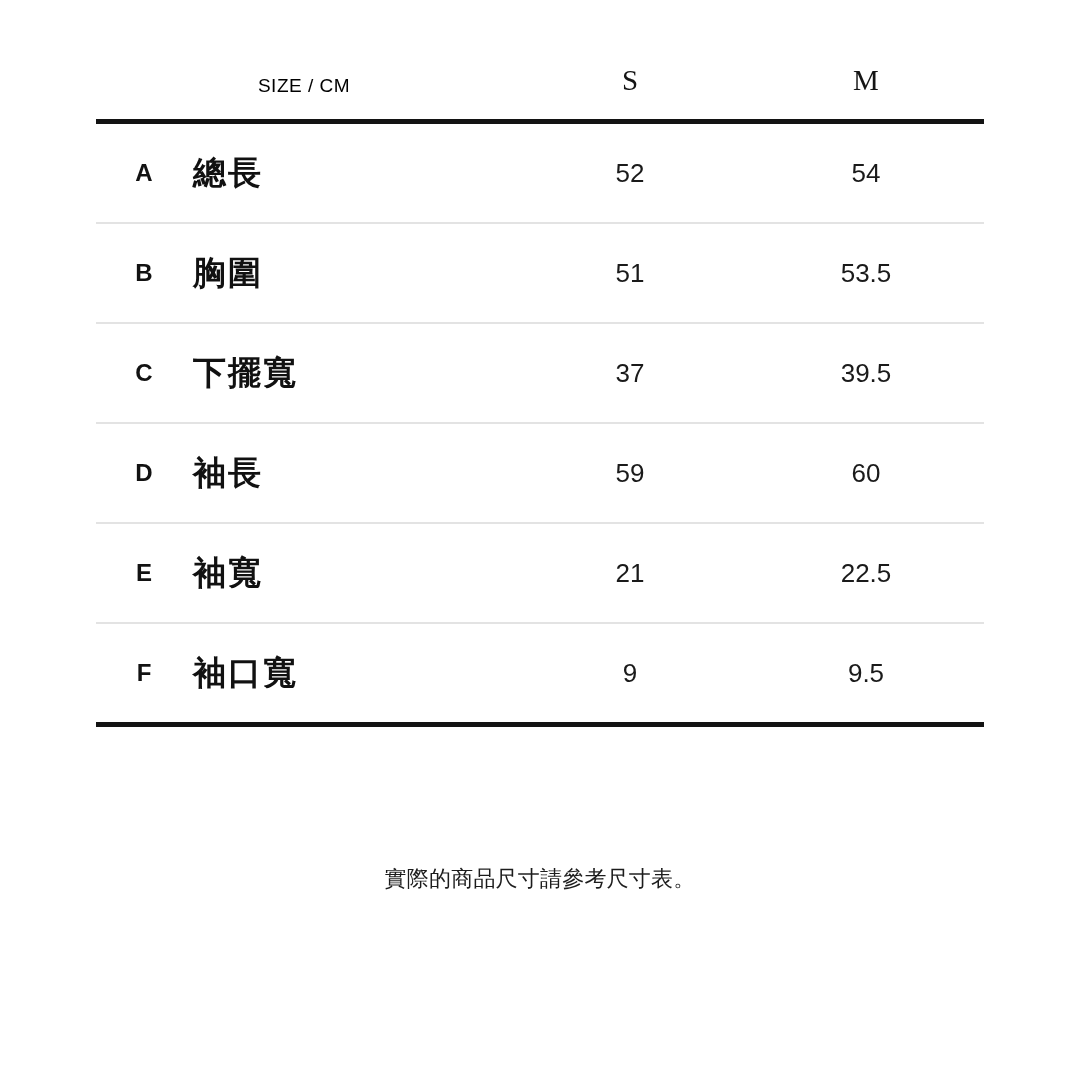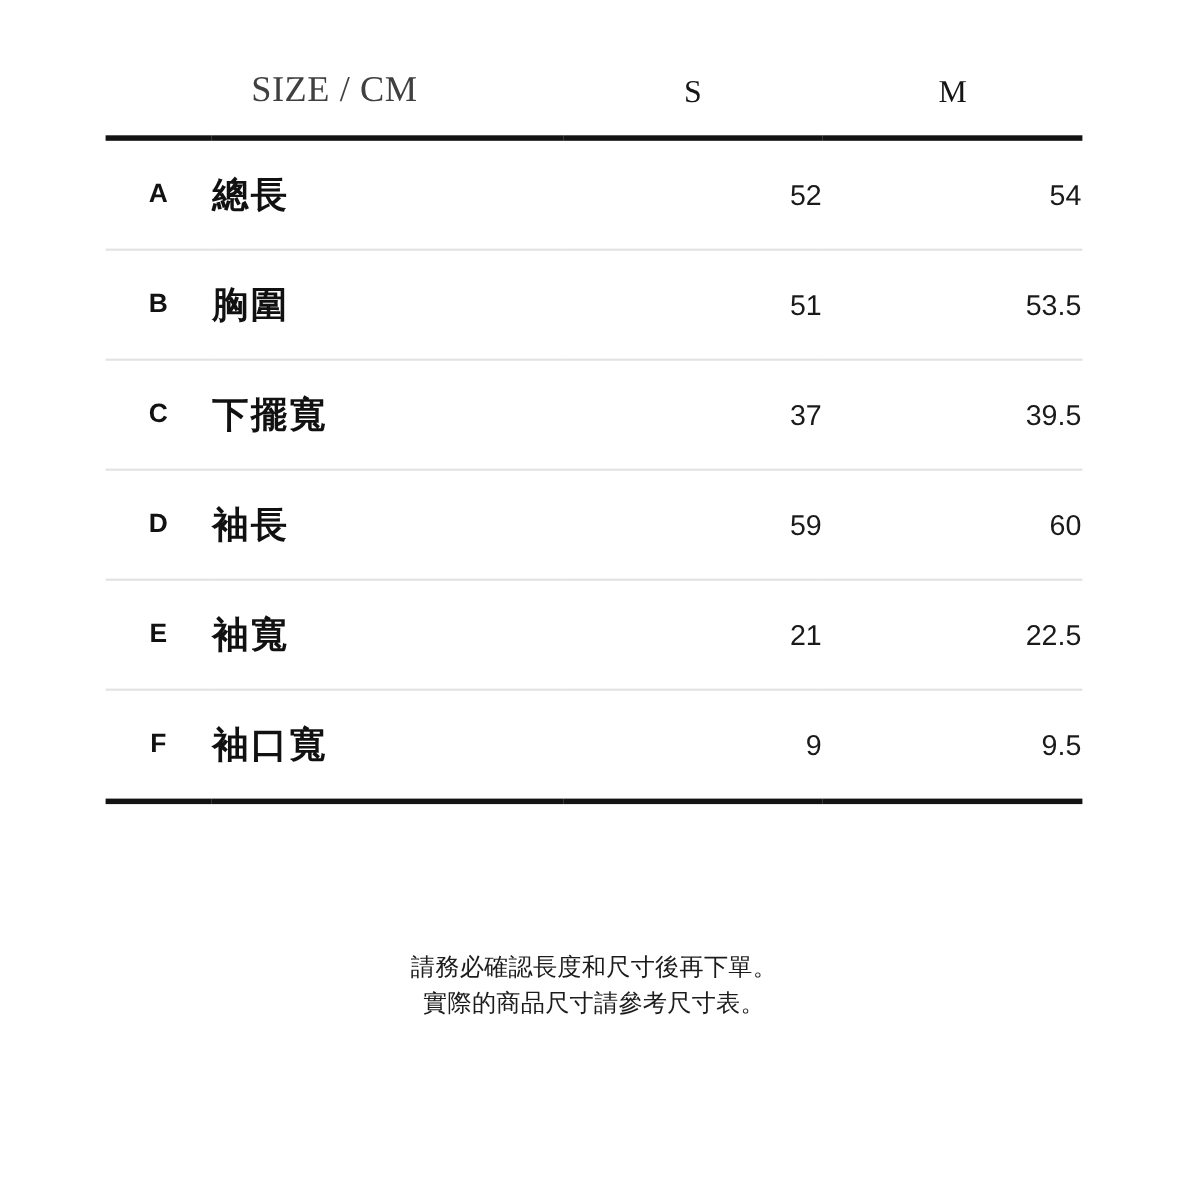--- a/index.html
+++ b/index.html
@@ -41,24 +41,24 @@
   table.size-table col.col-label { width: 320px; }
   table.size-table col.col-val   { width: 236px; }
 
   thead th {
     font-weight: normal;
     padding: 0 0 22px 0;
     vertical-align: bottom;
   }
 
   th.head-size {
-    font-family: Liberation Serif, serif;
-    font-size: 33px;
+    font-family: Liberation Sans, sans-serif;
+    font-size: 19px;
     letter-spacing: .5px;
-    color: #404040;
+    color: #000000;
     text-align: center;
     padding-left: 0;
   }
   th.head-val {
     font-family: "Liberation Serif", serif;
     font-size: 29px;
     color: #151515;
     text-align: center;
   }
 
@@ -81,21 +81,21 @@
     color: #121212;
   }
   td.label {
     text-align: left;
     font-size: 33px;
     font-weight: bold;
     letter-spacing: 2px;
     color: #111111;
   }
   td.val {
-    text-align: right;
+    text-align: center;
     font-size: 26px;
     color: #1a1a1a;
   }
 
   
   .notes {
     position: absolute;
     left: 0;
     right: 0;
     top: 862px;
@@ -162,17 +162,16 @@
           <td class="key">F</td>
           <td class="label">袖口寬</td>
           <td class="val">9</td>
           <td class="val">9.5</td>
         </tr>
       </tbody>
     </table>
   </div>
 
   <div class="notes">
-    <span class="note-line">請務必確認長度和尺寸後再下單。</span>
     <span class="note-line">實際的商品尺寸請參考尺寸表。</span>
   </div>
 
 </div>
 
 </body></html>

